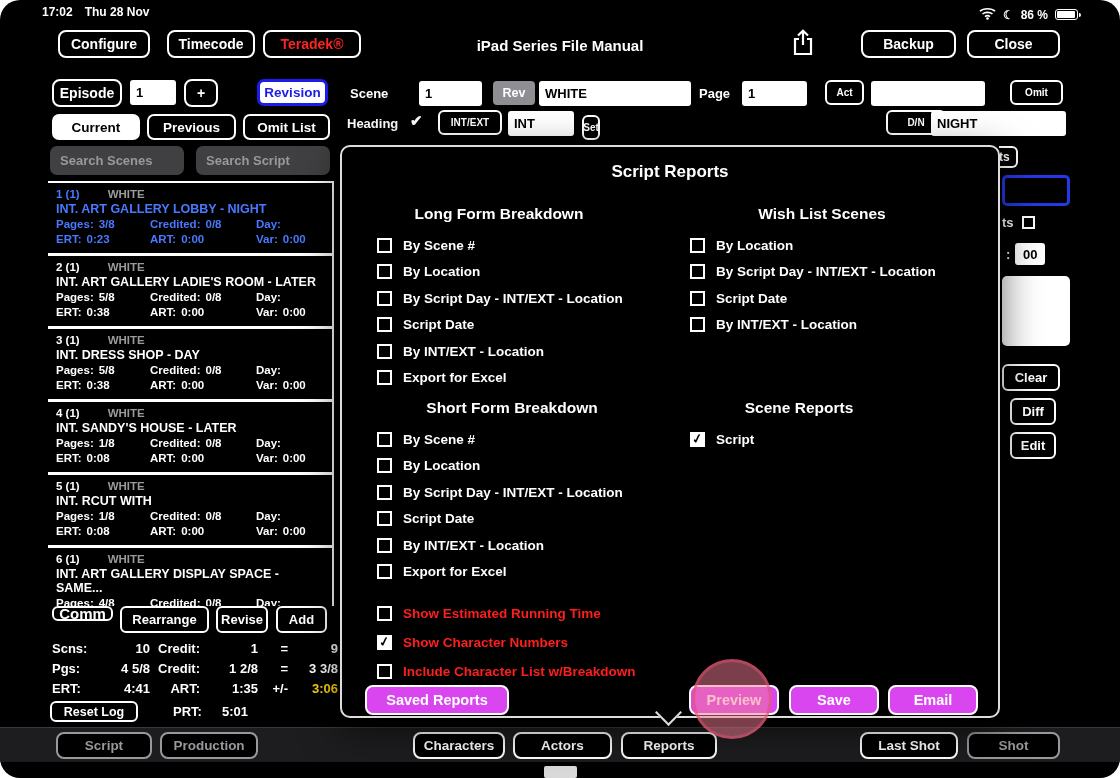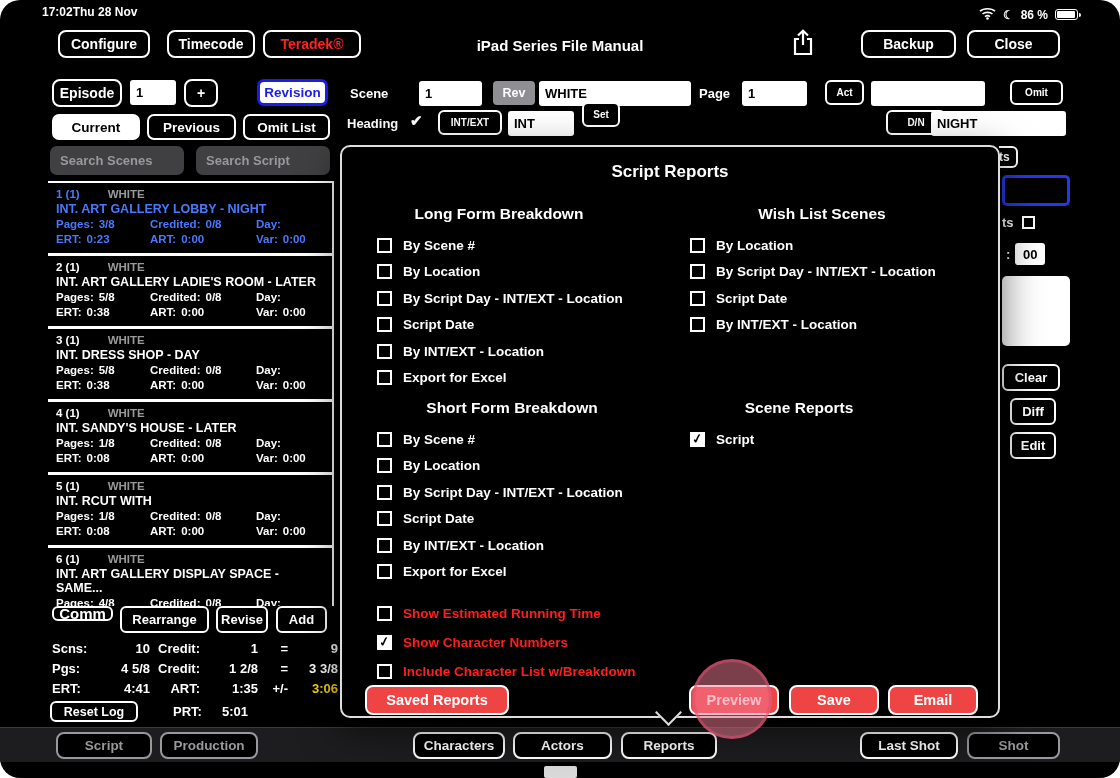--- a/index.html
+++ b/index.html
@@ -5,21 +5,21 @@
 *{margin:0;padding:0;box-sizing:border-box}
 body{background:#fff;font-family:"Liberation Sans",sans-serif}
 .screen{position:relative;width:1120px;height:778px;background:#000;border-radius:20px;overflow:hidden;color:#fff}
 .btn{position:absolute;display:flex;align-items:center;justify-content:center;background:#000;color:#fff;border:2px solid #fff;border-radius:8px;font-weight:700;font-size:14px;height:28px;cursor:pointer;white-space:nowrap}
 .btn.sm{font-size:10px;height:25px;border-radius:6px}
 .btn.gray{color:#98989d;border-color:#98989d}
 .winput{position:absolute;background:#fff;color:#000;border:0;border-radius:3px;font-weight:700;font-size:13px;padding:0 6px;height:25px;font-family:inherit}
 .lbl{position:absolute;font-weight:700;font-size:13px;color:#fff;white-space:nowrap}
 
 .statusbar{position:absolute;top:0;left:0;right:0;height:24px;display:flex;justify-content:space-between;padding:5px 42px 0;font-size:12px;font-weight:700}
-.sb-left{display:flex;gap:0}
+.sb-left{display:flex;gap:12px}
 .sb-right{display:flex;gap:7px;align-items:center}
 .moon{font-size:12px}
 .batt{position:relative;width:23px;height:11px;border:1px solid #fff;border-radius:3px;display:inline-block}
 .batt::before{content:"";position:absolute;left:1px;top:1px;bottom:1px;width:86%;background:#fff;border-radius:1px}
 .batt::after{content:"";position:absolute;right:-4px;top:3px;width:2px;height:4px;background:#fff;border-radius:0 2px 2px 0}
 
 .tab{position:absolute;display:flex;align-items:center;justify-content:center;background:#000;color:#fff;border:2px solid #fff;border-radius:7px;font-weight:700;font-size:13.5px;height:26px;cursor:pointer}
 .tab.active{background:#fff;color:#000}
 .search{position:absolute;background:#404042;border:0;border-radius:7px;height:29px;color:#d0d0d2;font-weight:700;font-size:13px;padding:2px 10px;font-family:inherit}
 .search::placeholder{color:#98989d}
@@ -48,21 +48,21 @@
 .msec{position:absolute}
 .msec-h{font-size:15.5px;font-weight:700;text-align:center;height:27px}
 .crow{display:flex;align-items:center;gap:11px;height:26.5px;cursor:pointer}
 .pl .crow{padding-left:5px}
 .cbox{width:15px;height:15px;min-width:15px;border:2px solid #fff;background:#000;display:flex;align-items:center;justify-content:center;color:#000}
 .cbox[data-checked="true"]{background:#fff}
 .cbox[data-checked="true"]::after{content:"✓";font-weight:700;font-size:13px;transform:rotate(-10deg) translateY(-1px)}
 .clabel{font-size:13.5px;font-weight:700;white-space:nowrap}
 .red .crow{height:29px}
 .red .clabel{color:#ff1e1e}
-.mbtn{position:absolute;display:flex;align-items:center;justify-content:center;background:#ef4444;color:#fff;border:2px solid #fff;border-radius:8px;font-weight:700;font-size:14.5px;height:30px;cursor:pointer}
+.mbtn{position:absolute;display:flex;align-items:center;justify-content:center;background:#d946ef;color:#fff;border:2px solid #fff;border-radius:8px;font-weight:700;font-size:14.5px;height:30px;cursor:pointer}
 .caret{position:absolute;left:659px;top:703px;width:19px;height:19px;background:#000;border-right:2px solid #ddd;border-bottom:2px solid #ddd;transform:rotate(45deg);z-index:11}
 .touch{position:absolute;left:692px;top:659px;width:80px;height:80px;border-radius:50%;background:rgba(243,125,150,.5);border:3px solid rgba(222,77,112,.55);z-index:30;pointer-events:none}
 
 .bluebox{position:absolute;left:1002px;top:175px;width:68px;height:31px;border:3px solid #2438e8;border-radius:5px;background:#000}
 .whitebox{position:absolute;left:1002px;top:276px;width:68px;height:70px;background:#fff;border-radius:5px}
 .minicheck{width:13px;height:13px;border:2px solid #fff;background:#000;display:inline-block}
 .valbox{display:inline-flex;align-items:center;justify-content:center;background:#fff;color:#000;border-radius:3px;width:30px;height:22px;font-weight:700;font-size:13px}
 .partialbtn{position:absolute;left:999px;top:146px;width:19px;height:22px;border:2px solid #fff;border-left:none;border-radius:0 6px 6px 0;display:flex;align-items:center;font-weight:700;font-size:12px;background:#000}
 
 .bottombar{position:absolute;left:0;right:0;top:727px;height:35px;background:#1d1d1f;border-top:1px solid #3a3a3a}
@@ -352,21 +352,21 @@
   <span class="lbl" style="left:699px;top:86px">Page</span>
   <input class="winput" style="left: 742px; top: 81px; width: 65px;" value="1">
   <div class="btn sm" style="left:825px;top:80px;width:39px">Act</div>
   <input class="winput" style="left: 871px; top: 81px; width: 114px;" value="">
   <div class="btn sm" style="left:1010px;top:80px;width:53px">Omit</div>
 
   <span class="lbl" style="left:347px;top:116px">Heading</span>
   <span class="check-icon" style="left:410px;top:112px"></span>
   <div class="btn sm" style="left:438px;top:110px;width:64px">INT/EXT</div>
   <input class="winput" style="left: 508px; top: 111px; width: 66px;" value="INT">
-  <div class="btn sm" style="left:582px;top:102px;width:38px">Set</div>
+  <div class="btn sm" style="left:582px;top:115px;width:18px">Set</div>
   <input class="winput" style="left: 627px; top: 111px; width: 251px; margin-top: 48px;" value="ART GALLERY LOBBY">
   <div class="btn sm" style="left:886px;top:110px;width:60px">D/N</div>
   <input class="winput" style="left: 931px; top: 111px; width: 135px;" value="NIGHT">
 
   <div class="partialbtn">ts</div>
   <div class="bluebox"></div>
   <div style="position:absolute;left:1002px;top:215px;display:flex;gap:8px;align-items:center">
     <span class="lbl" style="position:static">ts</span>
     <span class="minicheck"></span>
   </div>

